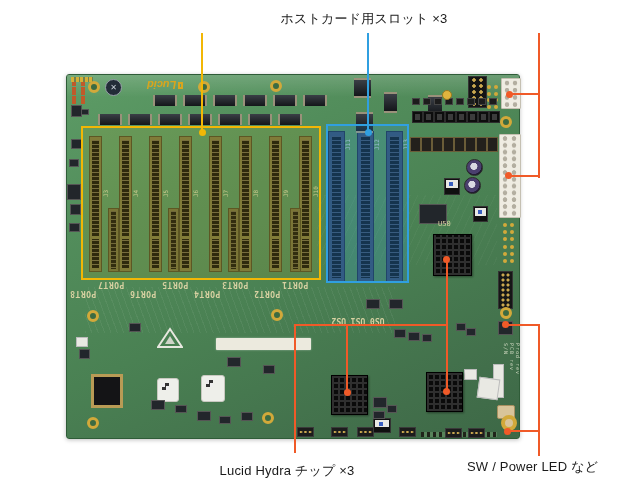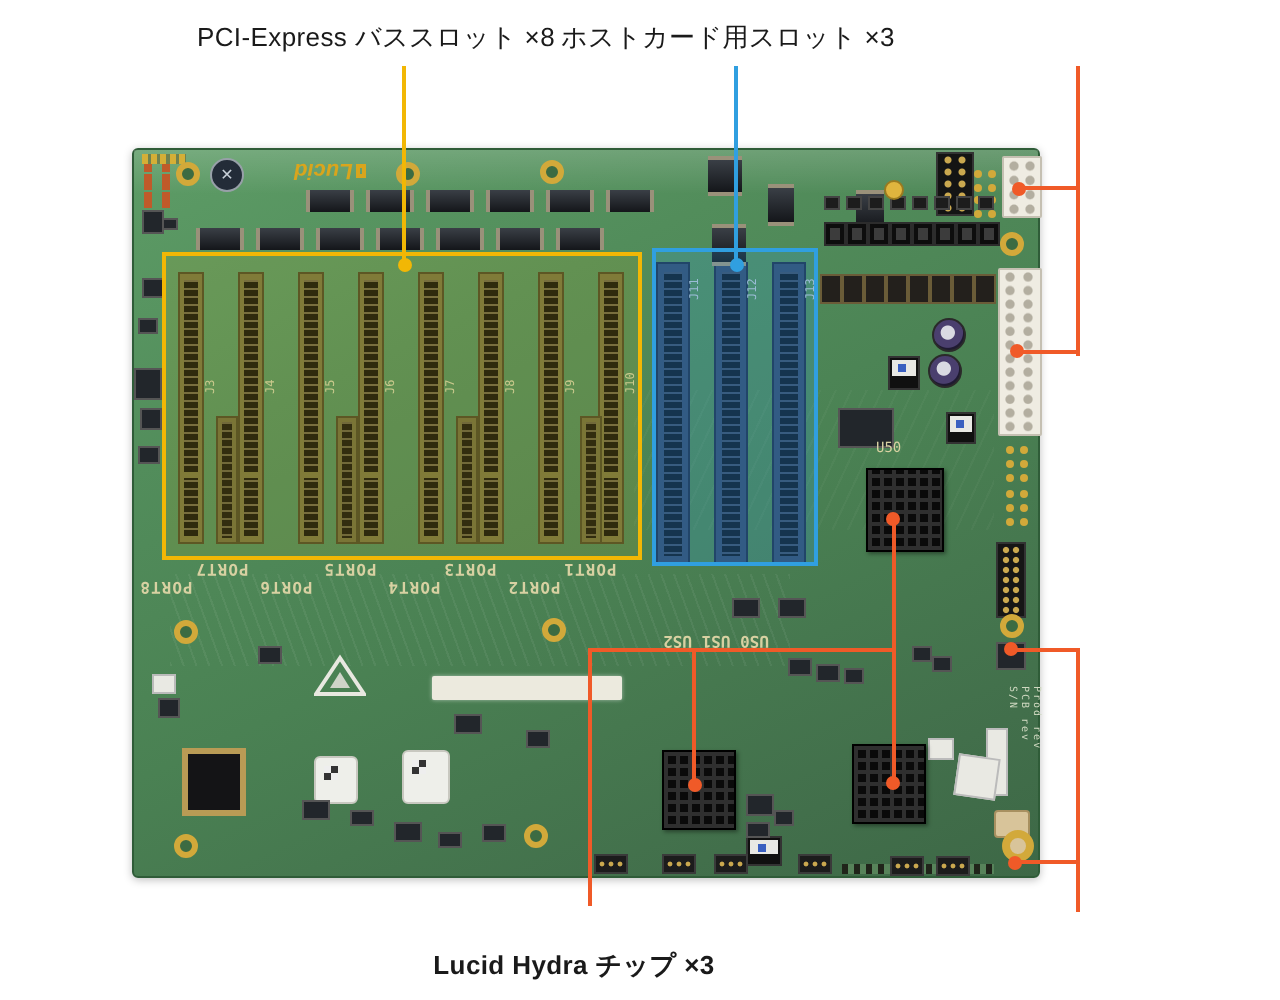--- a/index.html
+++ b/index.html
@@ -102,23 +102,23 @@
   .lucid-sq{width:7px;height:7px;border:2px solid #d9a51d;box-sizing:border-box;}
   .emblem{position:absolute;width:15px;height:15px;border-radius:50%;background:#232c38;border:1px solid #97a0a8;
        color:#c8d0d8;font-size:8px;line-height:15px;text-align:center;}
   .tri-svg{position:absolute;}
 </style>
 </head>
 <body>
 
 <div id="canvas">
 
-  <div class="callout" style="left:88px;top:10px;">PCI-Express バススロット ×8</div>
   <div class="callout" style="left:264px;top:10px;">ホストカード用スロット ×3</div>
-  <div class="callout" style="left:187px;top:474px;font-weight:bold;">Lucid Hydra チップ ×3</div>
+  <div class="callout" style="left:187px;top:462px;">Lucid Hydra チップ ×3</div>
+  <div class="callout left-align" style="left:467px;top:458px;">SW / Power LED など</div>
 
   <div id="board">
     <div class="traces"></div>
     <div class="traces2"></div>
     <div class="fingers"></div>
     <div class="padgrid abs" id="padgrid" style="left:5px;top:7px;width:18px;height:22px;">
         <span style="left: 0px; top: 0px;"></span>
         <span style="left: 9px; top: 0px;"></span>
         <span style="left: 0px; top: 4.6px;"></span>
         <span style="left: 9px; top: 4.6px;"></span>

